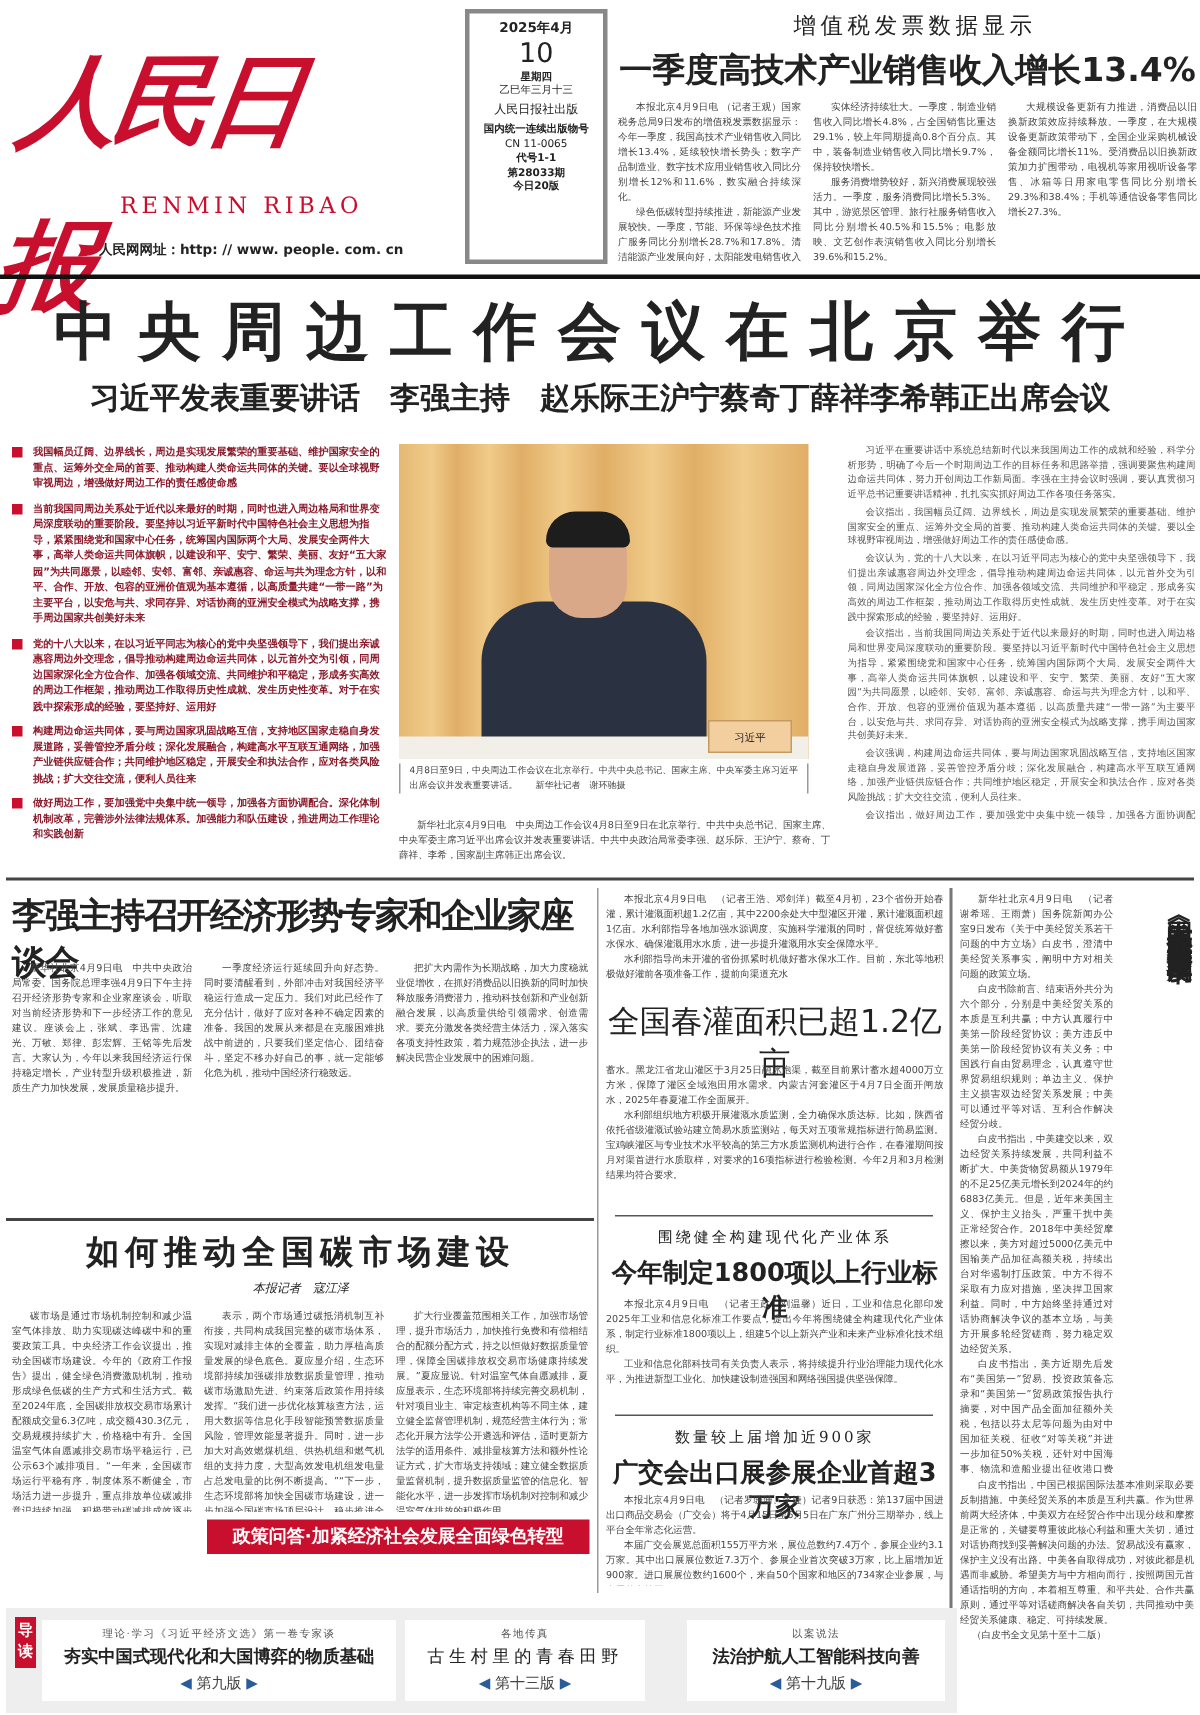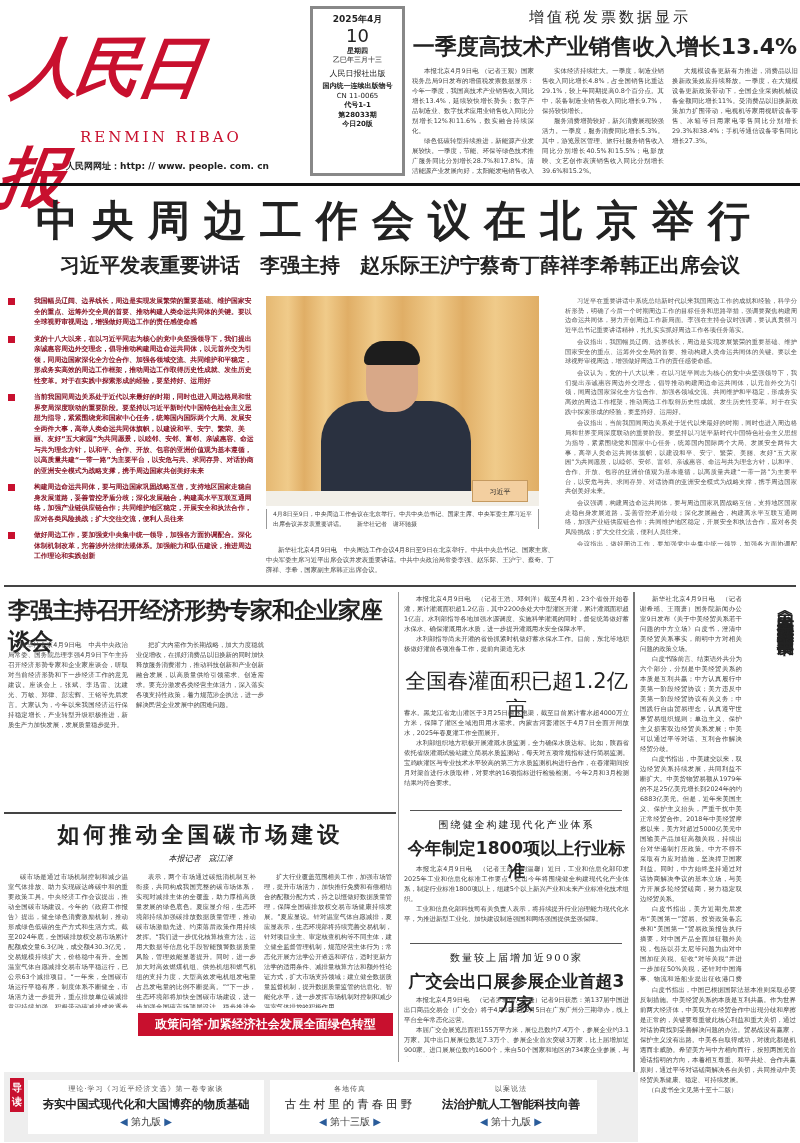--- a/index.html
+++ b/index.html
@@ -15,21 +15,21 @@
 .db-sm{font-size:7px}
 .db-pub{font-size:8px;margin:3px 16px;font-family:Liberation Mono, monospace}
 .topline{left:0;top:183px;width:800px;height:3px;background:#111}
 .kicker1{left:420px;top:8px;width:380px;text-align:center;font-family:"DejaVu Serif",serif;font-size:15px;letter-spacing:3px}
 .head1{left:410px;top:32px;width:390px;text-align:center;font-size:22px;font-weight:bold;letter-spacing:0px}
 .cols{display:flex;gap:8px}
 .col p{font-size:6.4px;line-height:10px;color:#444;text-indent:12px;text-align:justify}
 .big-head{left:0;top:196px;width:800px;text-align:center;font-size:42px;font-weight:900;letter-spacing:14px;line-height:50px}
 .sub-head{left:0;top:252px;width:800px;text-align:center;font-size:20px;font-weight:bold;letter-spacing:0px}
 .bullets{left:8px;top:296px;width:250px}
-.bullet{display:flex;gap:19px;margin-bottom:6px}
+.bullet{display:flex;gap:7px;margin-bottom:6px}
 .bullet .sq{width:7px;height:7px;background:#c8102e;flex:none;margin-top:2px}
 .bullet p{font-size:6.8px;line-height:10.5px;color:#8b1a2b;font-weight:bold}
 .photo{left:266px;top:296px;width:273px;height:210px;background:linear-gradient(90deg,#e5b872 0%,#f0cb8a 8%,#e0ae66 14%,#f0cb8a 22%,#e0ae66 30%,#f0cb8a 40%,#e0ae66 50%,#f0cb8a 62%,#e0ae66 72%,#f0cb8a 84%,#e0ae66 100%);overflow:hidden}
 .photo .person{position:absolute;left:55px;top:105px;width:150px;height:110px;background:#2a3140;border-radius:40px 40px 0 0}
 .photo .head{position:absolute;left:100px;top:50px;width:52px;height:66px;background:#d8a888;border-radius:24px 24px 22px 22px}
 .photo .hair{position:absolute;left:98px;top:45px;width:56px;height:24px;background:#1d1d1d;border-radius:26px 26px 6px 6px}
 .photo .table{position:absolute;left:0;top:195px;width:273px;height:15px;background:#f2efe8}
 .photo .plate{position:absolute;left:206px;top:184px;width:56px;height:22px;background:#f3cfa0;border:1px solid #c59a60}
 .caption{left:266px;top:509px;width:273px;font-size:6px;line-height:10px;color:#444;border-left:1px solid #999;border-right:1px solid #999;padding:0 6px;text-align:justify}
 .dispatch{left:266px;top:545px;width:290px;font-size:6.4px;line-height:10px;color:#444;text-indent:12px}
@@ -102,25 +102,25 @@
 <div class="abs big-head" data-name="lead-story-headline">中央周边工作会议在北京举行</div>
 <div class="abs sub-head" data-name="lead-story-subheadline">习近平发表重要讲话　李强主持　赵乐际王沪宁蔡奇丁薛祥李希韩正出席会议</div>
 
 <div class="abs bullets" data-name="lead-story-highlights">
   <div class="bullet" data-name="highlight-item">
       <span class="sq" data-name="red-square-bullet-icon"></span>
       <p data-name="highlight-text">我国幅员辽阔、边界线长，周边是实现发展繁荣的重要基础、维护国家安全的重点、运筹外交全局的首要、推动构建人类命运共同体的关键。要以全球视野审视周边，增强做好周边工作的责任感使命感</p>
     </div>
   <div class="bullet" data-name="highlight-item">
       <span class="sq" data-name="red-square-bullet-icon"></span>
+      <p data-name="highlight-text">当前我国同周边关系处于近代以来最好的时期，同时也进入周边格局和世界变局深度联动的重要阶段。要坚持以习近平新时代中国特色社会主义思想为指导，紧紧围绕党和国家中心任务，统筹国内国际两个大局、发展安全两件大事，高举人类命运共同体旗帜，以建设和平、安宁、繁荣、美丽、友好“五大家园”为共同愿景，以睦邻、安邻、富邻、亲诚惠容、命运与共为理念方针，以和平、合作、开放、包容的亚洲价值观为基本遵循，以高质量共建“一带一路”为主要平台，以安危与共、求同存异、对话协商的亚洲安全模式为战略支撑，携手周边国家共创美好未来</p>
+    </div>
+  <div class="bullet" data-name="highlight-item">
+      <span class="sq" data-name="red-square-bullet-icon"></span>
       <p data-name="highlight-text">党的十八大以来，在以习近平同志为核心的党中央坚强领导下，我们提出亲诚惠容周边外交理念，倡导推动构建周边命运共同体，以元首外交为引领，同周边国家深化全方位合作、加强各领域交流、共同维护和平稳定，形成务实高效的周边工作框架，推动周边工作取得历史性成就、发生历史性变革。对于在实践中探索形成的经验，要坚持好、运用好</p>
-    </div>
-  <div class="bullet" data-name="highlight-item">
-      <span class="sq" data-name="red-square-bullet-icon"></span>
-      <p data-name="highlight-text">当前我国同周边关系处于近代以来最好的时期，同时也进入周边格局和世界变局深度联动的重要阶段。要坚持以习近平新时代中国特色社会主义思想为指导，紧紧围绕党和国家中心任务，统筹国内国际两个大局、发展安全两件大事，高举人类命运共同体旗帜，以建设和平、安宁、繁荣、美丽、友好“五大家园”为共同愿景，以睦邻、安邻、富邻、亲诚惠容、命运与共为理念方针，以和平、合作、开放、包容的亚洲价值观为基本遵循，以高质量共建“一带一路”为主要平台，以安危与共、求同存异、对话协商的亚洲安全模式为战略支撑，携手周边国家共创美好未来</p>
     </div>
   <div class="bullet" data-name="highlight-item">
       <span class="sq" data-name="red-square-bullet-icon"></span>
       <p data-name="highlight-text">构建周边命运共同体，要与周边国家巩固战略互信，支持地区国家走稳自身发展道路，妥善管控矛盾分歧；深化发展融合，构建高水平互联互通网络，加强产业链供应链合作；共同维护地区稳定，开展安全和执法合作，应对各类风险挑战；扩大交往交流，便利人员往来</p>
     </div>
   <div class="bullet" data-name="highlight-item">
       <span class="sq" data-name="red-square-bullet-icon"></span>
       <p data-name="highlight-text">做好周边工作，要加强党中央集中统一领导，加强各方面协调配合。深化体制机制改革，完善涉外法律法规体系。加强能力和队伍建设，推进周边工作理论和实践创新</p>
     </div>
 </div>
@@ -147,20 +147,23 @@
 
 </div>
 
 <div class="abs rule" style="left:4px;top:585px;width:792px" data-name="section-divider"></div>
 
 <div class="abs liqiang-head" data-name="liqiang-story-headline">李强主持召开经济形势专家和企业家座谈会</div>
 <div class="abs cols liqiang-cols" data-name="liqiang-story-body">
   <div class="col" style="width:120px">
       <p data-name="liqiang-paragraph">新华社北京4月9日电　中共中央政治局常委、国务院总理李强4月9日下午主持召开经济形势专家和企业家座谈会，听取对当前经济形势和下一步经济工作的意见建议。座谈会上，张斌、李迅雷、沈建光、万敏、郑律、彭宏辉、王铭等先后发言。大家认为，今年以来我国经济运行保持稳定增长，产业转型升级积极推进，新质生产力加快发展，发展质量稳步提升。</p>
     </div>
+  <div class="col" style="width:120px">
+      <p data-name="liqiang-paragraph">一季度经济运行延续回升向好态势。同时要清醒看到，外部冲击对我国经济平稳运行造成一定压力。我们对此已经作了充分估计，做好了应对各种不确定因素的准备。我国的发展从来都是在克服困难挑战中前进的，只要我们坚定信心、团结奋斗，坚定不移办好自己的事，就一定能够化危为机，推动中国经济行稳致远。</p>
+    </div>
   <div class="col" style="width:128px">
       <p data-name="liqiang-paragraph">把扩大内需作为长期战略，加大力度稳就业促增收，在抓好消费品以旧换新的同时加快释放服务消费潜力，推动科技创新和产业创新融合发展，以高质量供给引领需求、创造需求。要充分激发各类经营主体活力，深入落实各项支持性政策，着力规范涉企执法，进一步解决民营企业发展中的困难问题。</p>
     </div>
 </div>
 
 <div class="abs vline" style="left:398px;top:592px;height:470px" data-name="column-divider"></div>
 <div class="abs vline" style="left:633px;top:592px;height:548px;width:2px;background:#777" data-name="column-divider"></div>
 
 <div class="abs col irrig-top" data-name="irrigation-top-body">
   <p data-name="irrigation-paragraph">本报北京4月9日电　（记者王浩、邓剑洋）截至4月初，23个省份开始春灌，累计灌溉面积超1.2亿亩，其中2200余处大中型灌区开灌，累计灌溉面积超1亿亩。水利部指导各地加强水源调度、实施科学灌溉的同时，督促统筹做好蓄水保水、确保灌溉用水水质，进一步提升灌溉用水安全保障水平。</p>
@@ -224,21 +227,21 @@
 <div class="guide-card" style="left:28px;width:236px" data-name="guide-item">
   <div class="gc-kicker" data-name="guide-kicker">理论·学习《习近平经济文选》第一卷专家谈</div>
   <div class="gc-title" data-name="guide-title">夯实中国式现代化和大国博弈的物质基础</div>
   <div class="gc-page" data-name="guide-page-link"><span class="arr" data-name="arrow-left-icon">◀</span> <span data-name="guide-page">第九版</span> <span class="arr" data-name="arrow-right-icon">▶</span></div>
 </div>
 <div class="guide-card" style="left:270px;width:160px" data-name="guide-item">
   <div class="gc-kicker" data-name="guide-kicker">各地传真</div>
   <div class="gc-title" style="letter-spacing:3px;font-weight:normal" data-name="guide-title">古生村里的青春田野</div>
   <div class="gc-page" data-name="guide-page-link"><span class="arr" data-name="arrow-left-icon">◀</span> <span data-name="guide-page">第十三版</span> <span class="arr" data-name="arrow-right-icon">▶</span></div>
 </div>
-<div class="guide-card" style="left:425px;width:172px" data-name="guide-item">
+<div class="guide-card" style="left:458px;width:172px" data-name="guide-item">
   <div class="gc-kicker" data-name="guide-kicker">以案说法</div>
   <div class="gc-title" data-name="guide-title">法治护航人工智能科技向善</div>
   <div class="gc-page" data-name="guide-page-link"><span class="arr" data-name="arrow-left-icon">◀</span> <span data-name="guide-page">第十九版</span> <span class="arr" data-name="arrow-right-icon">▶</span></div>
 </div>
 
 <style>
 .col p,.rightcol p{overflow:hidden}
 .liqiang-cols{height:170px;overflow:hidden}
 .carbon-cols{height:136px;overflow:hidden}
 .rightcol{height:250px;overflow:hidden}

